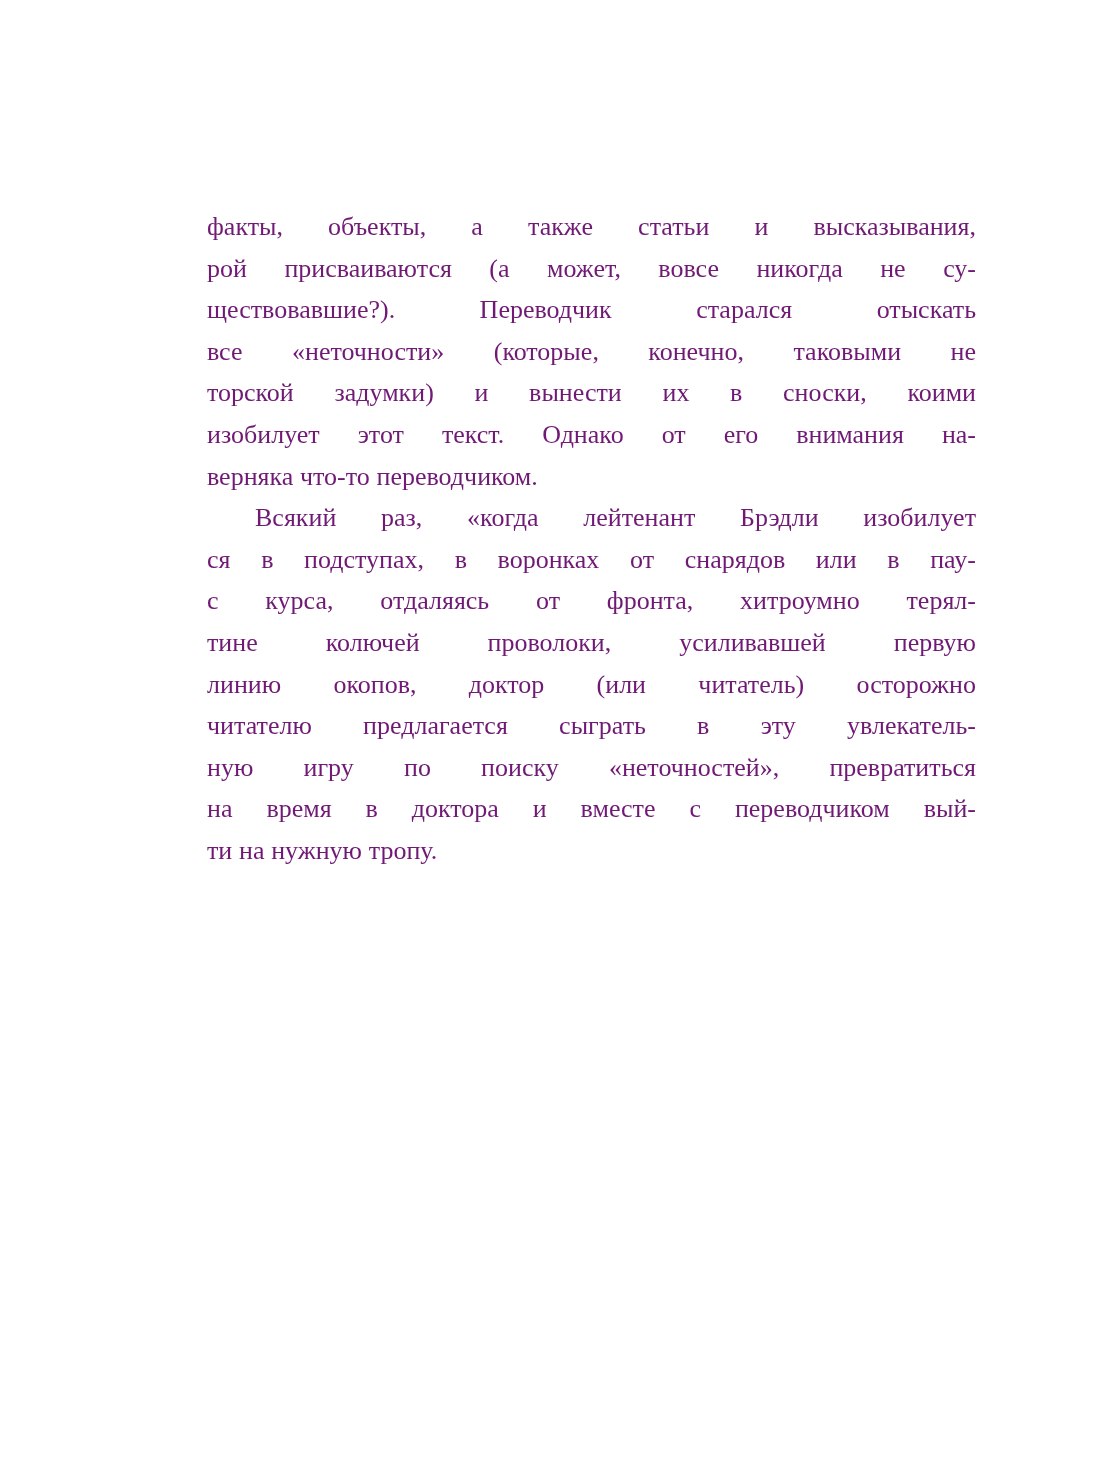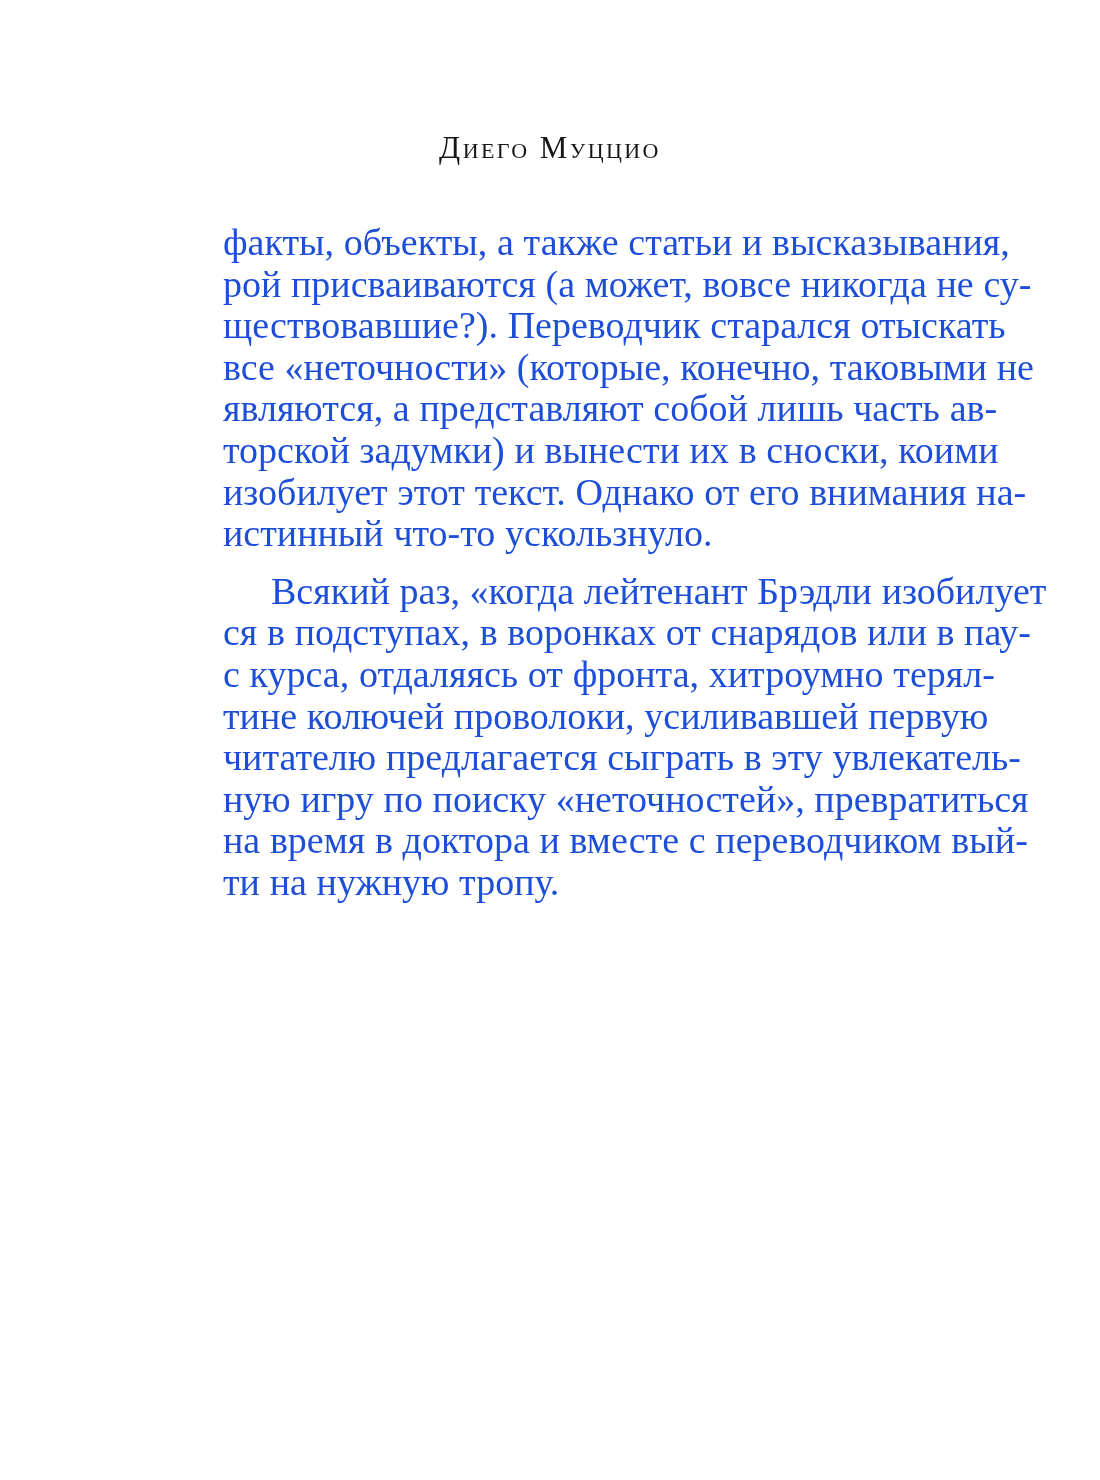--- a/index.html
+++ b/index.html
@@ -35,26 +35,26 @@
 
   
   .text-block {
     position: absolute;
     top: 206px;
     left: 207px;
     width: 769px;
   }
 
   .para {
-    margin: 16px;
-    font-size: 38px;
+    margin: 0;
+    font-size: 26px;
     line-height: 41.6px;
     text-align: justify;
     text-align-last: left;
-    color: #1d4ed8;
+    color: #701a75;
     hyphens: manual;
     word-spacing: 0.2px;
   }
 
   
   .tline {
     display: block;
     text-align: justify;
     text-align-last: justify;
     white-space: nowrap;
@@ -64,40 +64,39 @@
   }
   .tline.indent-first {
     text-indent: 48px;
   }
 </style>
 </head>
 <body>
 
 <div class="page">
 
-  <div class="running-head">Диего Муццио</div>
 
   <div class="text-block">
 
     <p class="para">
       <span class="tline">факты, объекты, а также статьи и высказывания,</span>
       <span class="tline">рой присваиваются (а может, вовсе никогда не су-</span>
       <span class="tline">ществовавшие?). Переводчик старался отыскать</span>
       <span class="tline">все «неточности» (которые, конечно, таковыми не</span>
-      <span class="tline">являются, а представляют собой лишь часть ав-</span>
       <span class="tline">торской задумки) и вынести их в сноски, коими</span>
       <span class="tline">изобилует этот текст. Однако от его внимания на-</span>
-      <span class="tline last">истинный что-то ускользнуло.</span>
+      <span class="tline last">верняка что-то переводчиком.</span>
     </p>
 
     <p class="para">
       <span class="tline indent-first">Всякий раз, «когда лейтенант Брэдли изобилует</span>
       <span class="tline">ся в подступах, в воронках от снарядов или в пау-</span>
       <span class="tline">с курса, отдаляясь от фронта, хитроумно терял-</span>
       <span class="tline">тине колючей проволоки, усиливавшей первую</span>
+      <span class="tline">линию окопов, доктор (или читатель) осторожно</span>
       <span class="tline">читателю предлагается сыграть в эту увлекатель-</span>
       <span class="tline">ную игру по поиску «неточностей», превратиться</span>
       <span class="tline">на время в доктора и вместе с переводчиком вый-</span>
       <span class="tline last">ти на нужную тропу.</span>
     </p>
 
   </div>
 
 </div>
 

